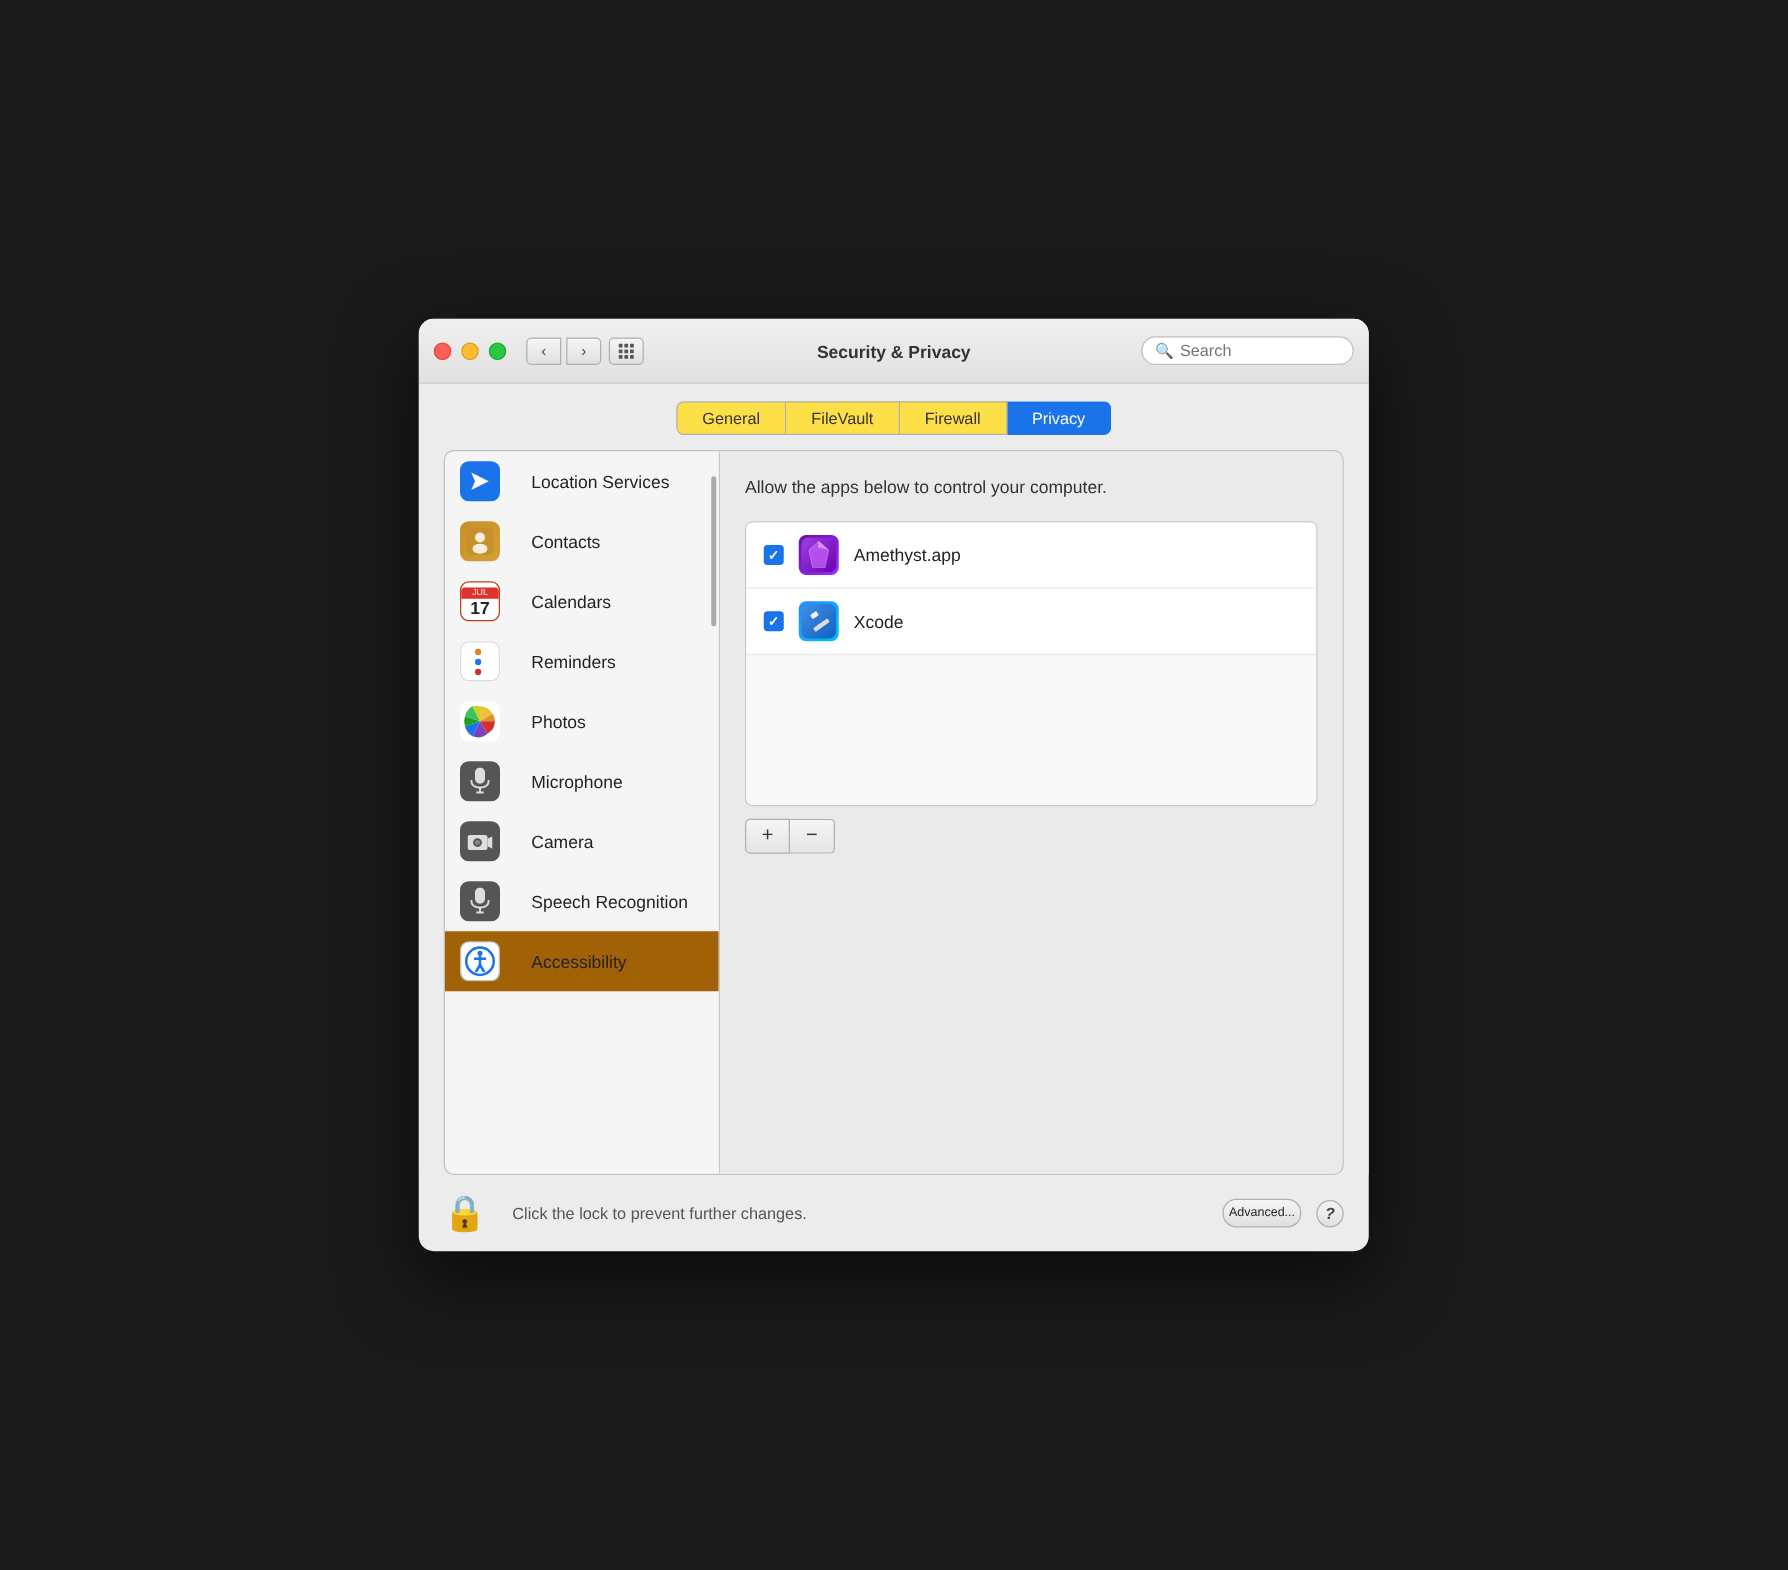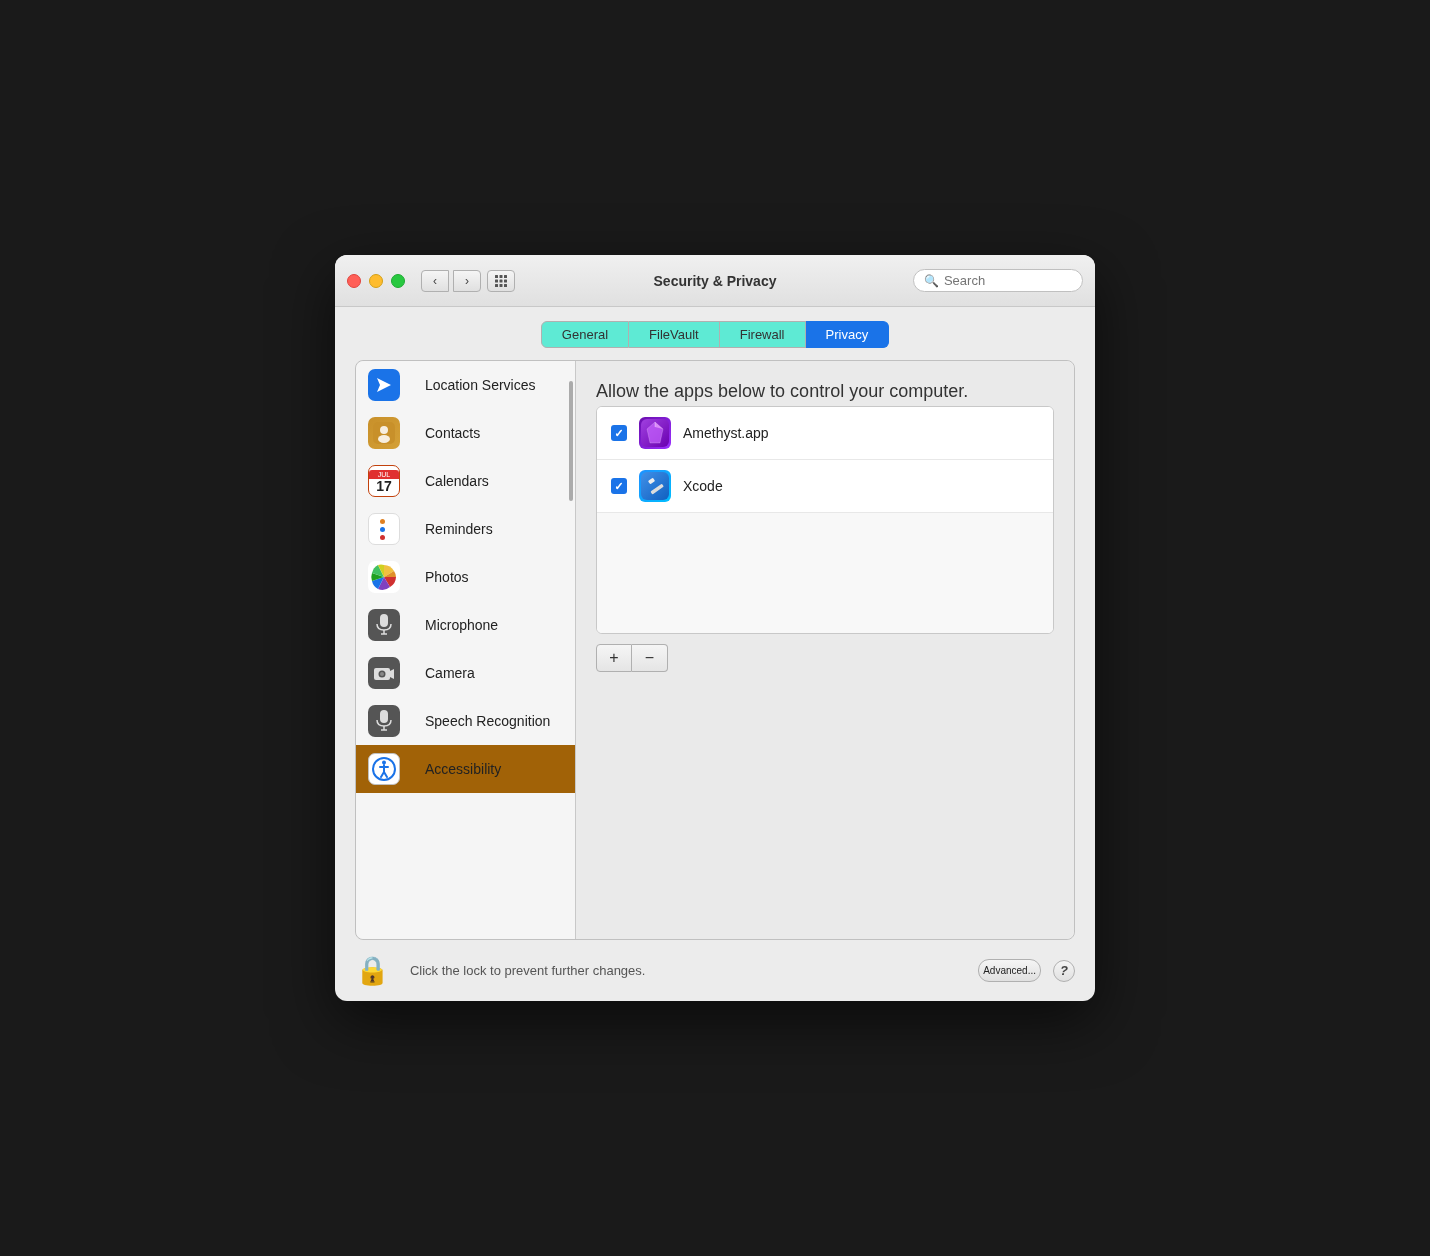--- a/index.html
+++ b/index.html
@@ -123,21 +123,21 @@
       justify-content: center;
       gap: 0;
       padding: 14px 0 12px;
       background: #ececec;
     }
 
     .tab {
       padding: 5px 20px;
       font-size: 13px;
       color: #333;
-      background: #5eead4;
+      background: #fde047;
       border: 1px solid #b0b0b0;
       cursor: pointer;
       font-weight: 400;
     }
     .tab:first-child { border-radius: 6px 0 0 6px; }
     .tab:last-child { border-radius: 0 6px 6px 0; }
     .tab + .tab { border-left: none; }
     .tab.active {
       background: #1a73e8;
       color: white;
@@ -222,23 +222,23 @@
 
     
     .right-panel {
       flex: 1;
       padding: 20px;
       background: #eaeaea;
       border-radius: 0 8px 8px 0;
     }
 
     .right-panel-desc {
-      font-size: 18px;
+      font-size: 14px;
       color: #333;
-      margin-bottom: 4px;
+      margin-bottom: 20px;
     }
 
     .apps-list {
       background: white;
       border: 1px solid #c8c8c8;
       border-radius: 6px;
       overflow: hidden;
     }
 
     .app-row {

